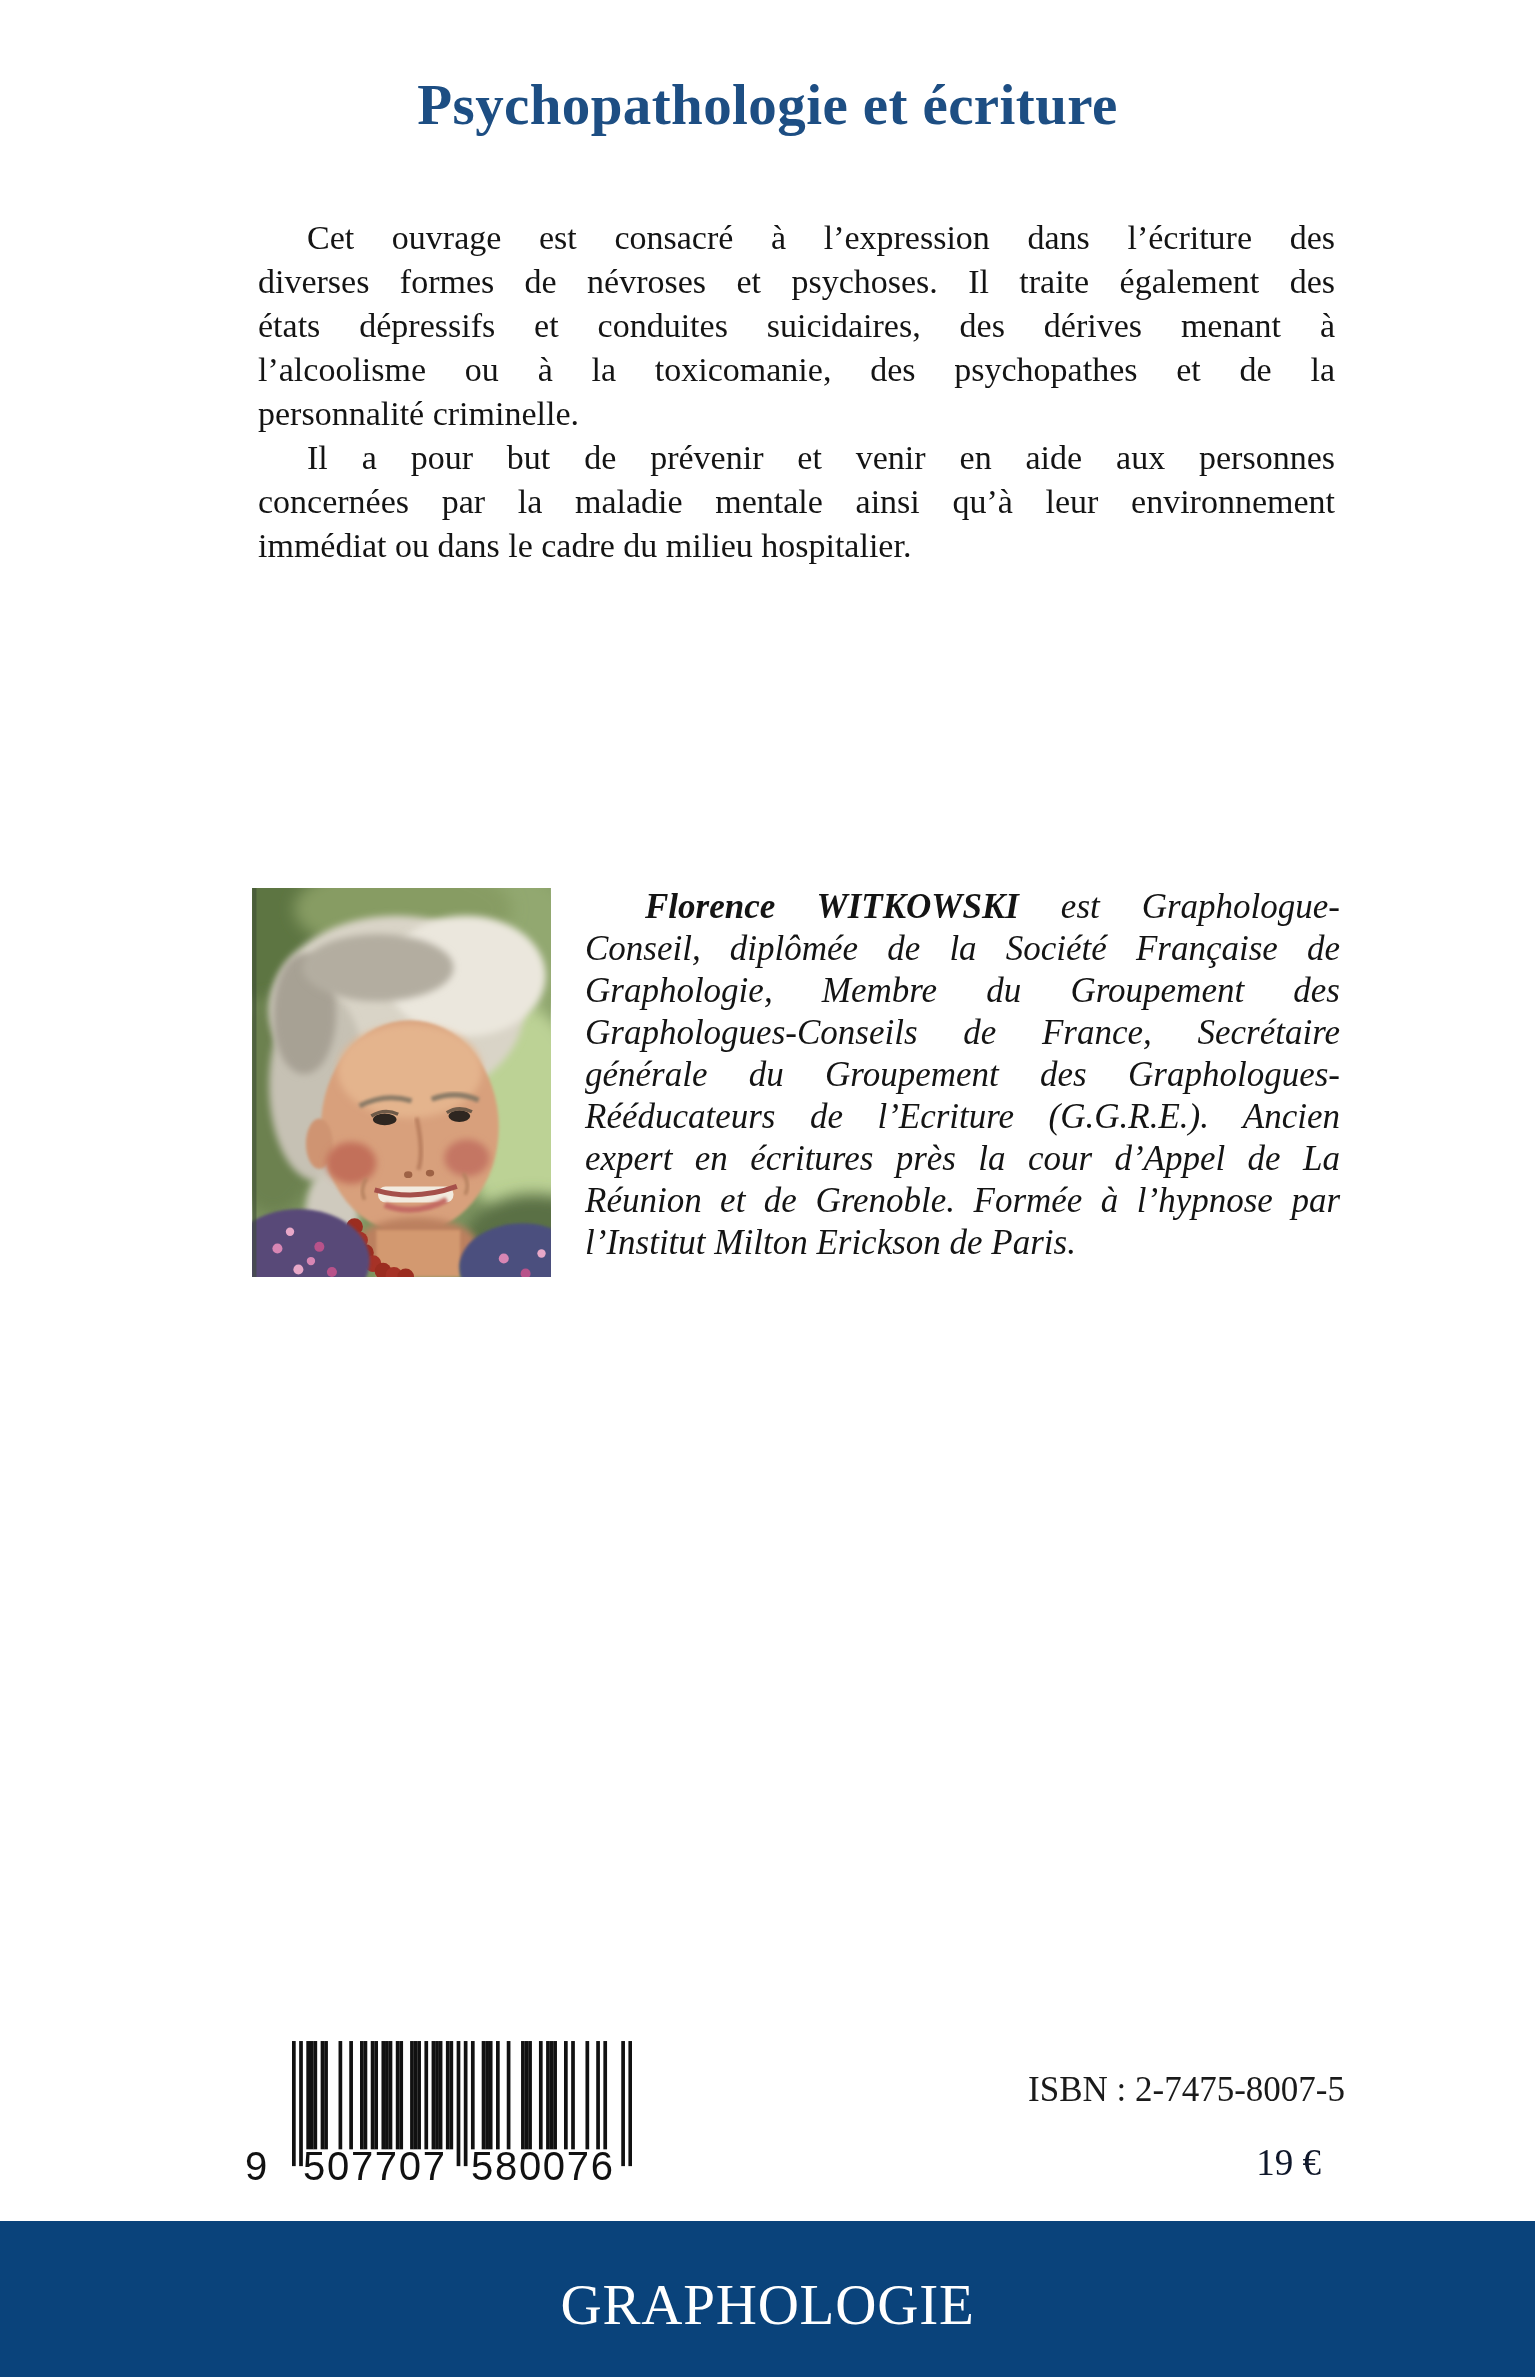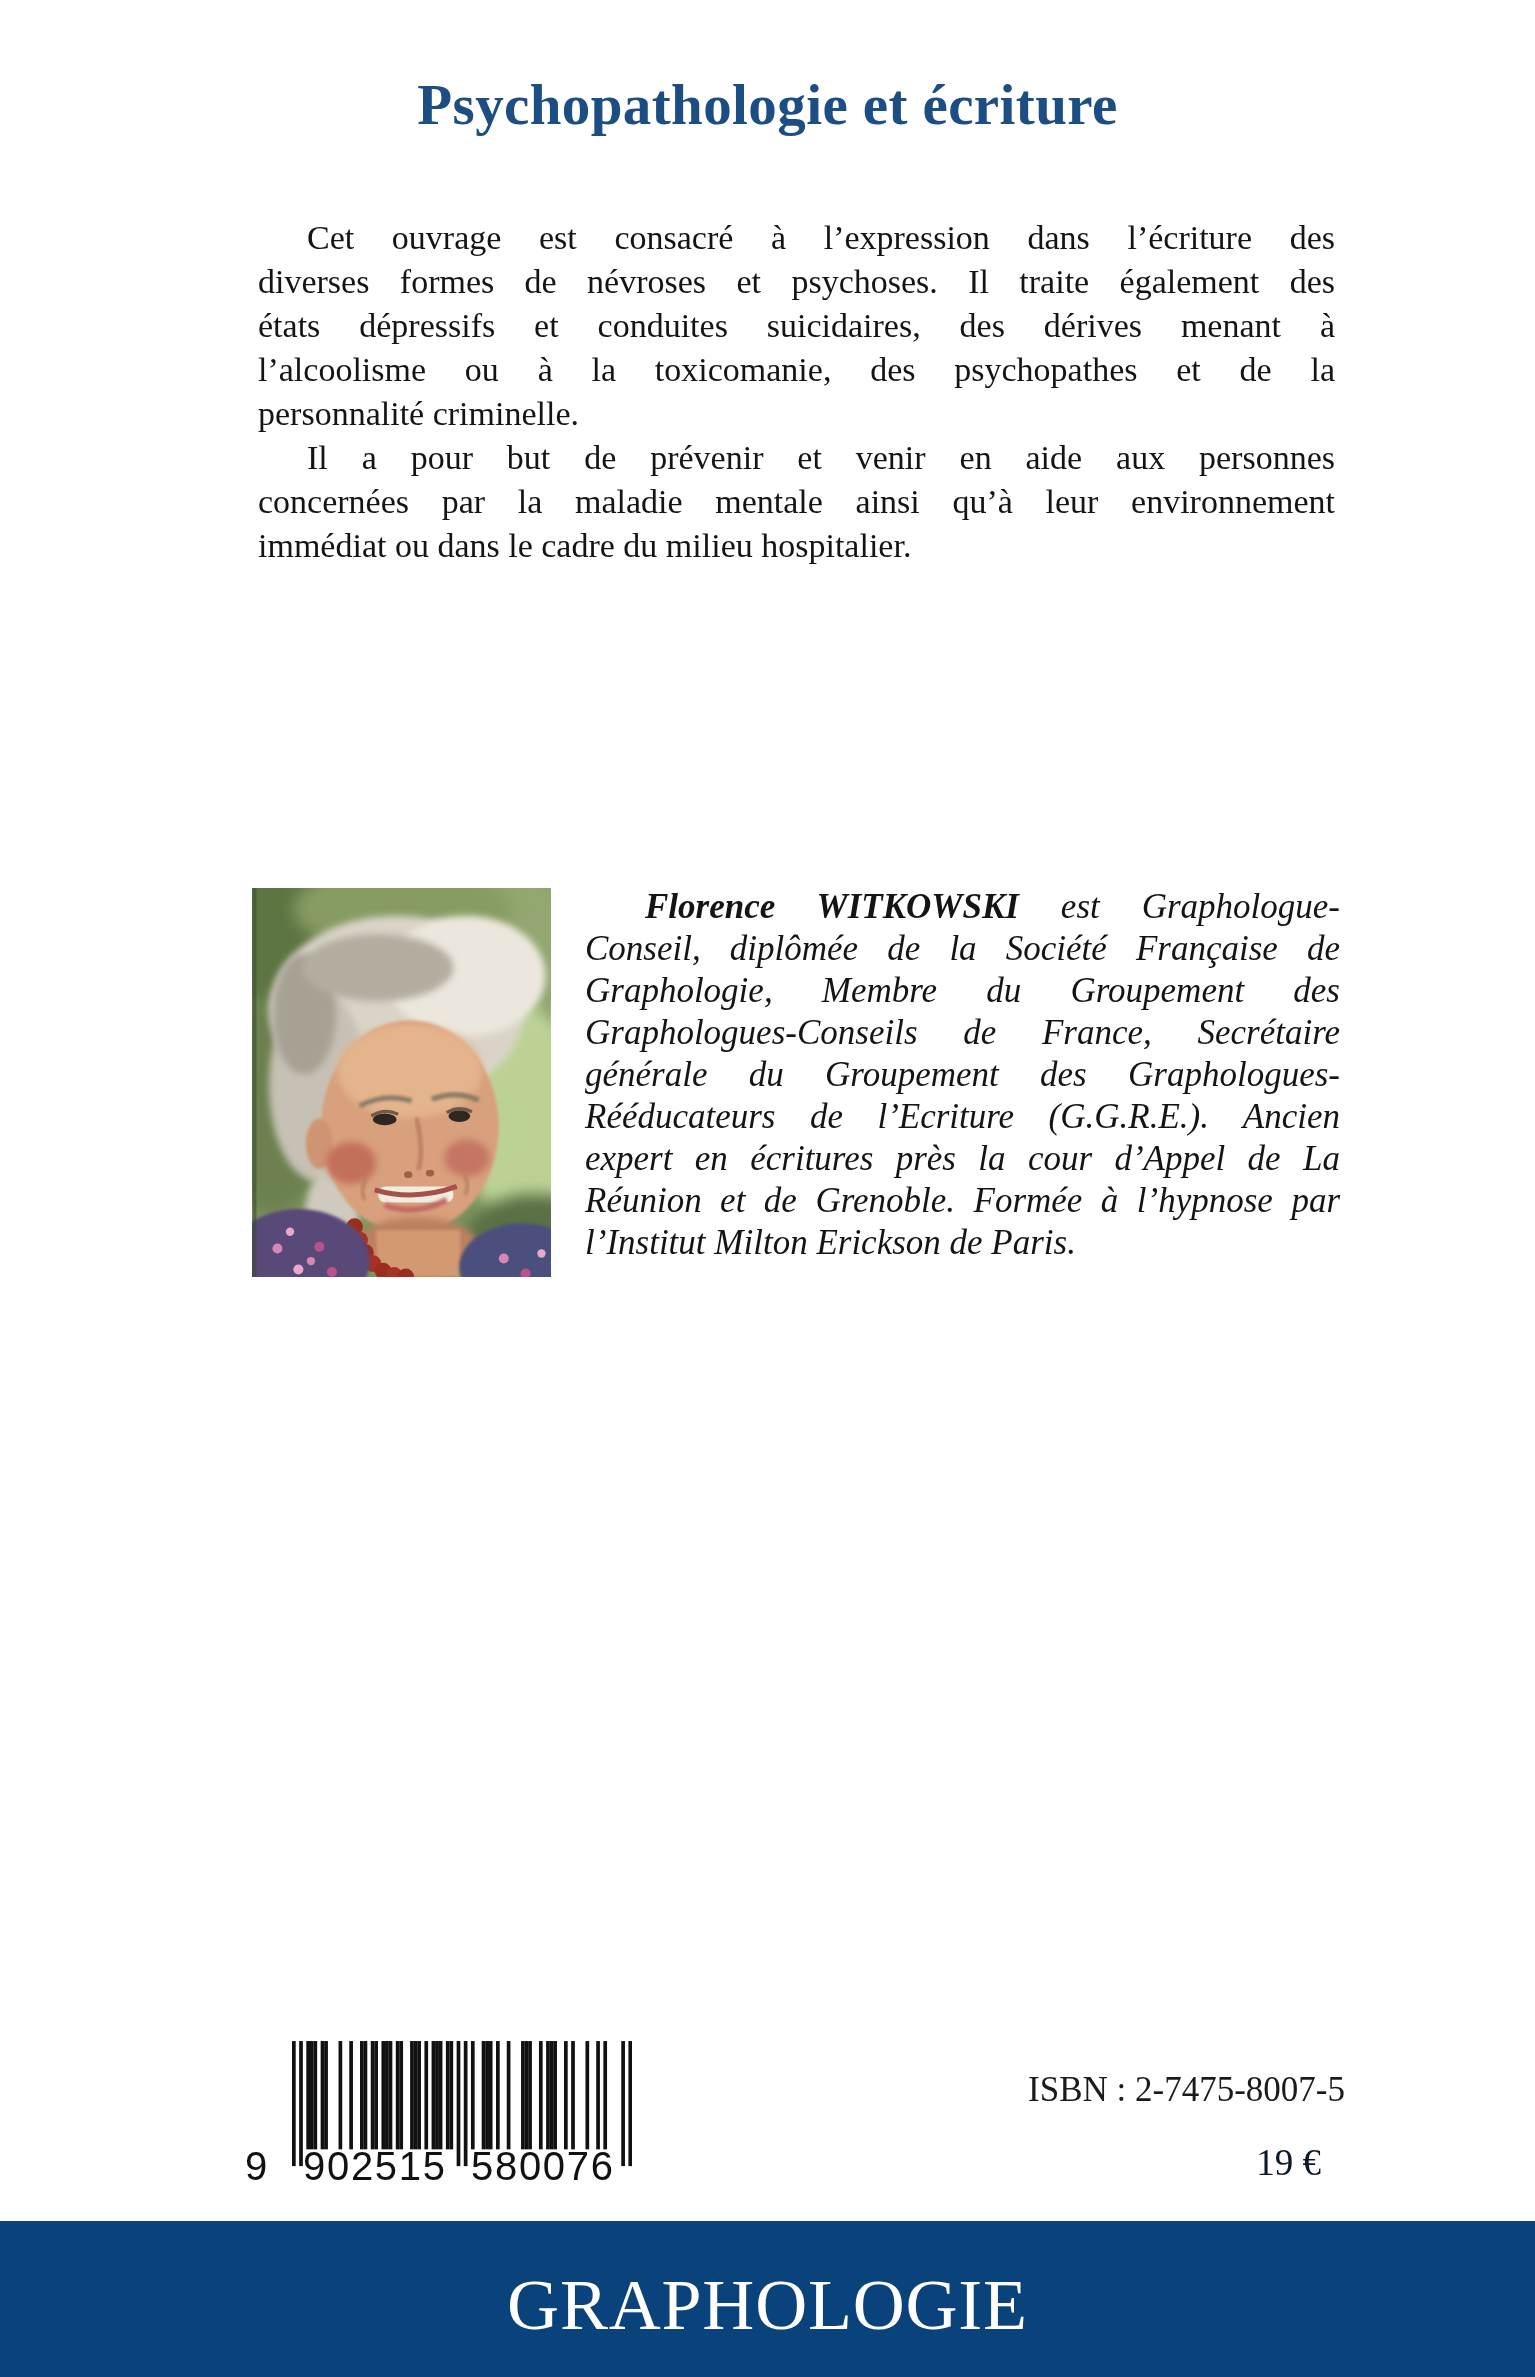--- a/index.html
+++ b/index.html
@@ -107,21 +107,21 @@
     height: 156px;
     background: #0a437b;
     display: flex;
     align-items: center;
     justify-content: center;
     padding-top: 11.7px;
     box-sizing: border-box;
   }
   .band .collection {
     color: #ffffff;
-    font-size: 72px;
+    font-size: 57px;
     letter-spacing: 0.8px;
     line-height: 1;
   }
 </style>
 </head>
 <body>
 
 <div class="page">
 
   <div class="book-title">Psychopathologie et écriture</div>
@@ -274,21 +274,21 @@
         <rect x="311.21" y="0" width="4.41" height="129" fill="#111"></rect>
         <rect x="324.00" y="0" width="4.41" height="129" fill="#111"></rect>
         <rect x="332.53" y="0" width="4.41" height="129" fill="#111"></rect>
         <rect x="349.58" y="0" width="4.41" height="129" fill="#111"></rect>
         <rect x="362.37" y="0" width="4.41" height="129" fill="#111"></rect>
         <rect x="370.89" y="0" width="4.41" height="129" fill="#111"></rect>
         <rect x="392.21" y="0" width="4.41" height="149" fill="#111"></rect>
         <rect x="400.74" y="0" width="4.41" height="149" fill="#111"></rect>
       </svg></div>
   <div class="bc-digit-prefix">9</div>
-  <div class="bc-group bc-group-1" id="bc-g1">902515</div>
+  <div class="bc-group bc-group-1" id="bc-g1">507707</div>
   <div class="bc-group bc-group-2" id="bc-g2">580076</div>
 
   <div class="isbn">ISBN : 2-7475-8007-5</div>
   <div class="price">19 €</div>
 
   <div class="band">
     <span class="collection">GRAPHOLOGIE</span>
   </div>
 
 </div>

